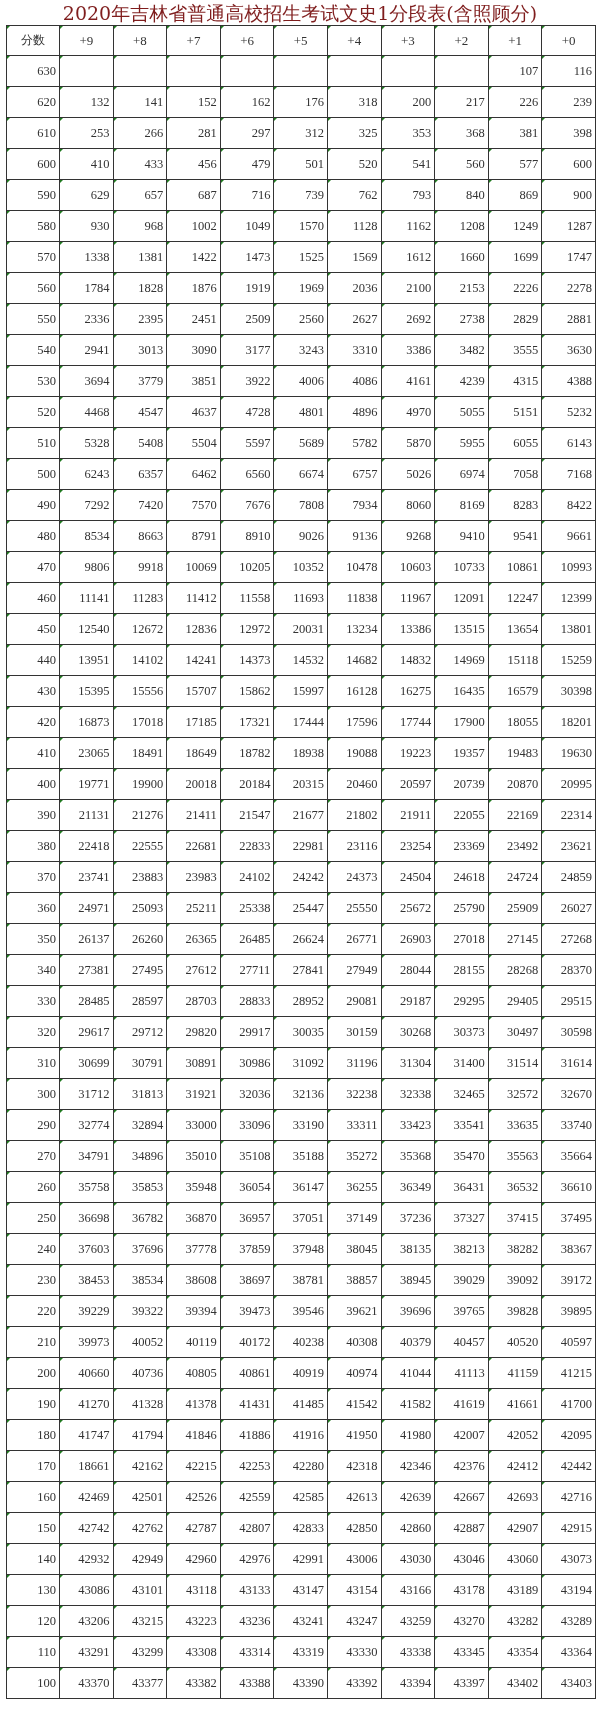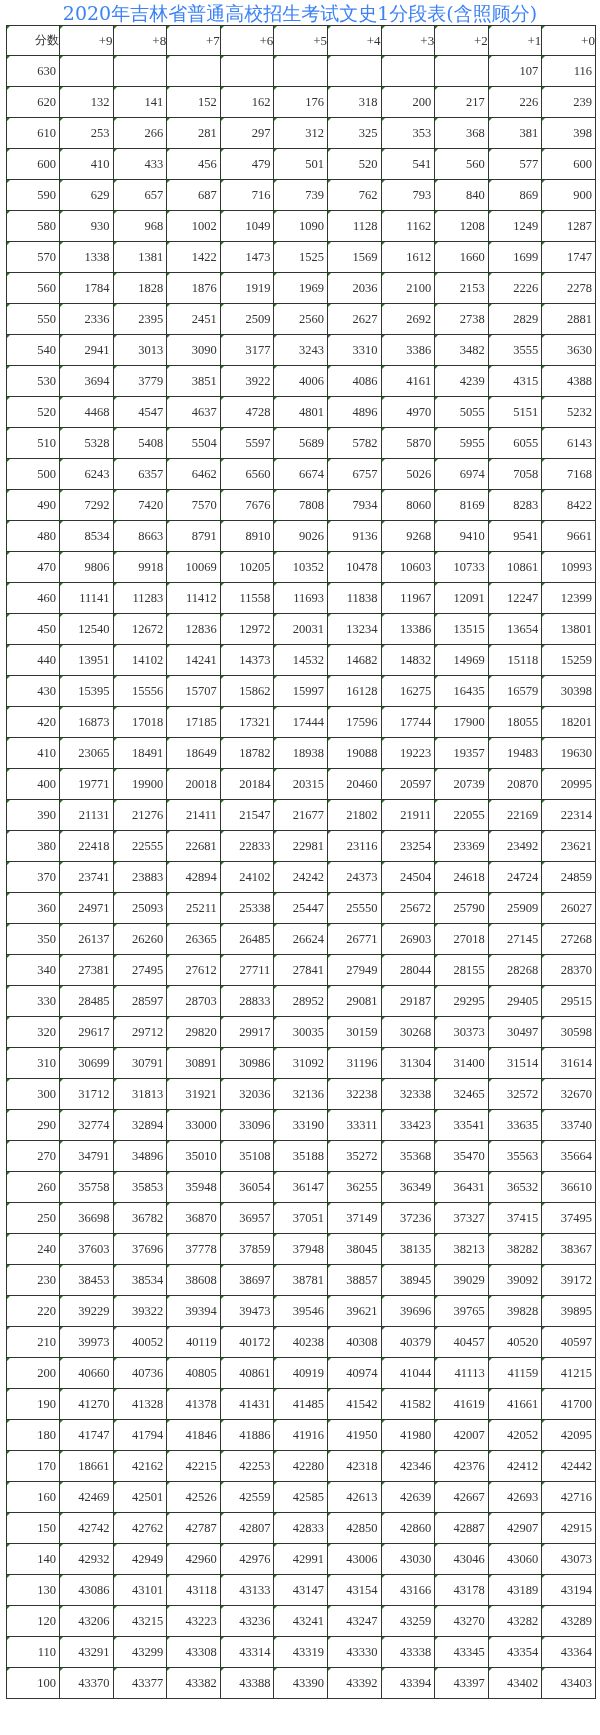--- a/index.html
+++ b/index.html
@@ -1,20 +1,20 @@
 <!DOCTYPE html>
 <html><head>
 <meta charset="utf-8">
 <style>
   html, body { margin: 0; padding: 0; background: #ffffff; }
   body { width: 600px; height: 1735px; overflow: hidden; position: relative; font-family: "DejaVu Serif", "Liberation Serif", serif; color: #222; }
-  .title { position: absolute; left: 0; top: 0; width: 600px; height: 26px; text-align: center; font-size: 19px; line-height: 26px; font-family: "DejaVu Serif", serif; letter-spacing: 0px; color: #3b82f6; }
+  .title { position: absolute; left: 0; top: 0; width: 600px; height: 26px; text-align: center; font-size: 19px; line-height: 26px; font-family: "DejaVu Serif", serif; letter-spacing: 0px; color: #7f1d1d; }
   table { position: absolute; left: 6px; top: 25px; border-collapse: collapse; table-layout: fixed; width: 589px; }
   td, th { border: 1px solid #333; padding: 0 3px 0 0; font-weight: normal; font-size: 12.5px; font-family: "Liberation Serif", "DejaVu Serif", serif; text-align: right; height: 30px; overflow: hidden; white-space: nowrap; position: relative; color: #333; }
-  th { padding: 0; height: 29px; font-size: 13px; }
+  th { text-align: center; padding: 0; height: 29px; font-size: 13px; }
   th.first { font-family: "DejaVu Sans", sans-serif; font-size: 12px; }
   col.c0 { width: 53px; }
   col.cn { width: 53.6px; }
   td::before, th::before { content: ""; position: absolute; left: 0; top: 0; width: 0; height: 0; border-top: 3px solid #1f7a1f; border-right: 3px solid transparent; }
 </style>
 </head>
 <body>
 
 <div class="title">2020年吉林省普通高校招生考试文史1分段表(含照顾分)</div>
 
@@ -112,21 +112,21 @@
         <td>840</td>
         <td>869</td>
         <td>900</td>
       </tr>
       <tr>
         <td>580</td>
         <td>930</td>
         <td>968</td>
         <td>1002</td>
         <td>1049</td>
-        <td>1090</td>
+        <td>1570</td>
         <td>1128</td>
         <td>1162</td>
         <td>1208</td>
         <td>1249</td>
         <td>1287</td>
       </tr>
       <tr>
         <td>570</td>
         <td>1338</td>
         <td>1381</td>
@@ -383,21 +383,21 @@
         <td>23116</td>
         <td>23254</td>
         <td>23369</td>
         <td>23492</td>
         <td>23621</td>
       </tr>
       <tr>
         <td>370</td>
         <td>23741</td>
         <td>23883</td>
-        <td>42894</td>
+        <td>23983</td>
         <td>24102</td>
         <td>24242</td>
         <td>24373</td>
         <td>24504</td>
         <td>24618</td>
         <td>24724</td>
         <td>24859</td>
       </tr>
       <tr>
         <td>360</td>

